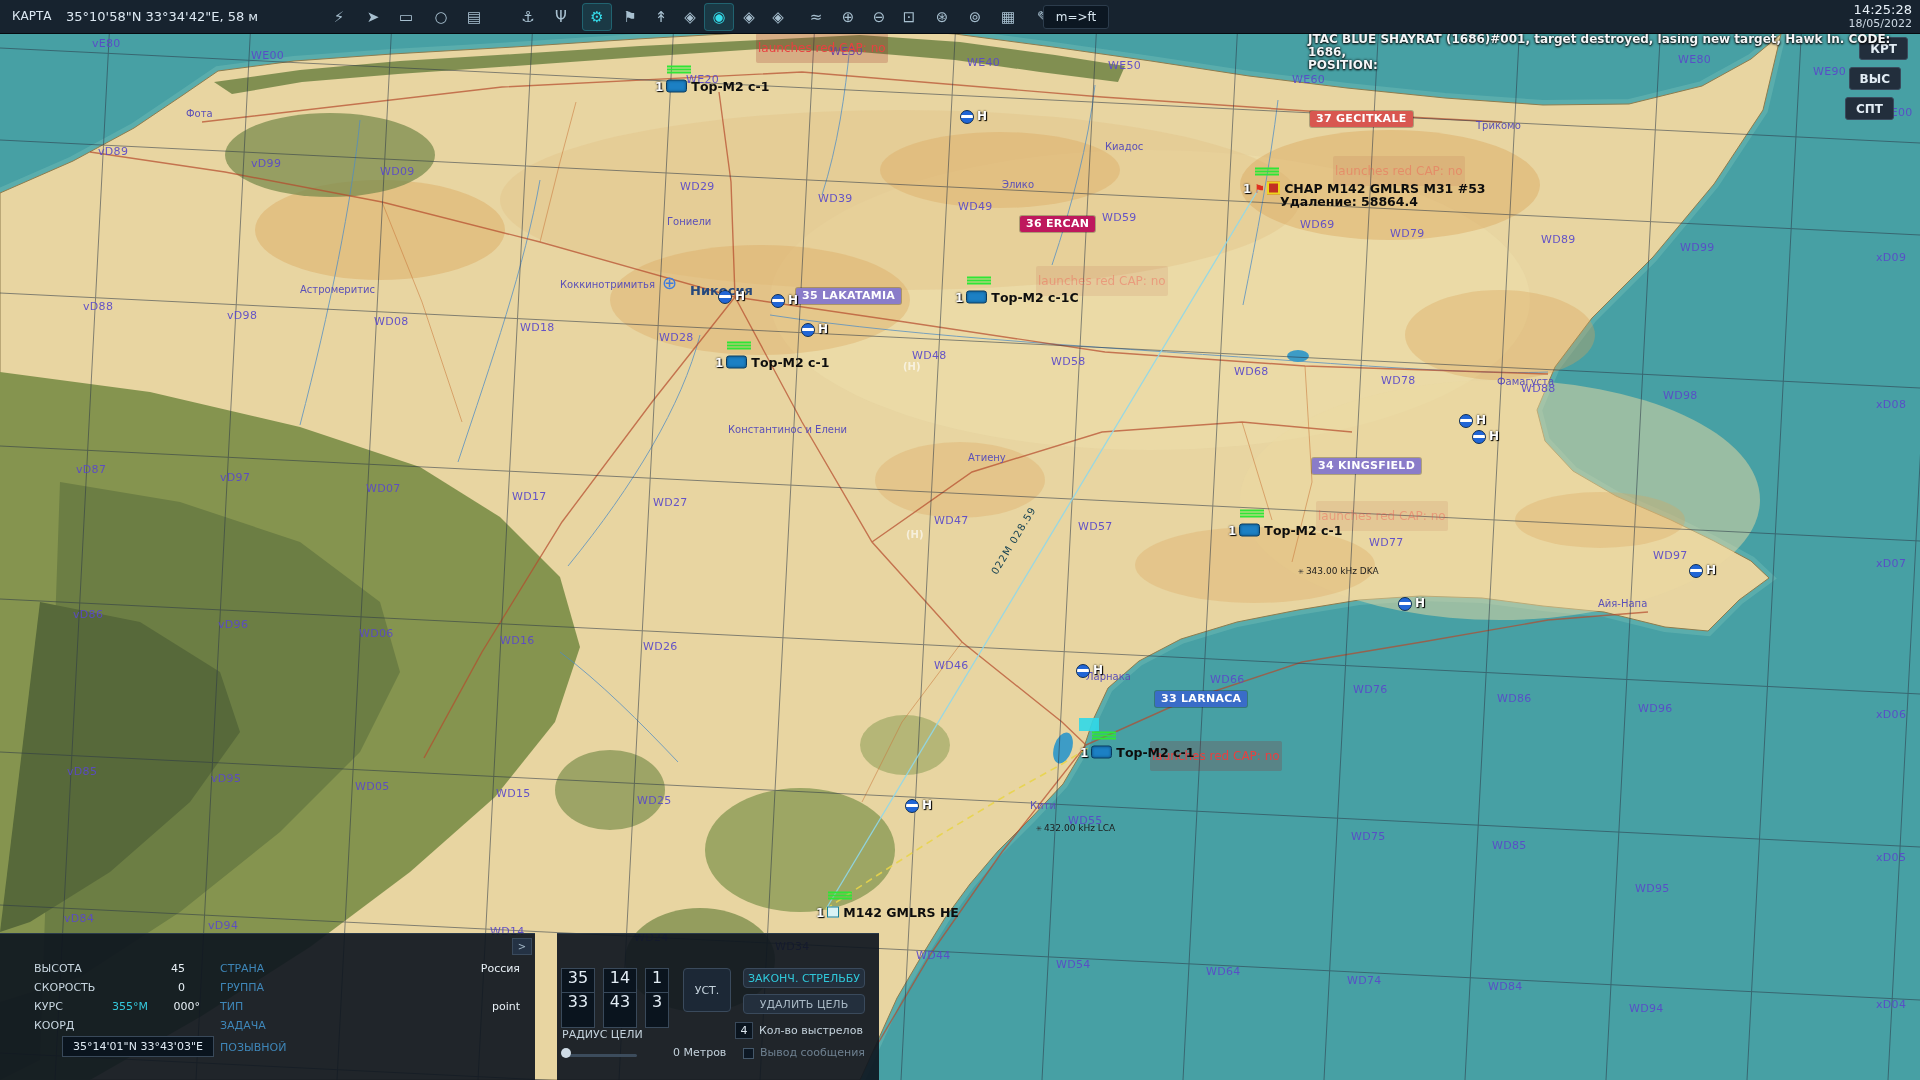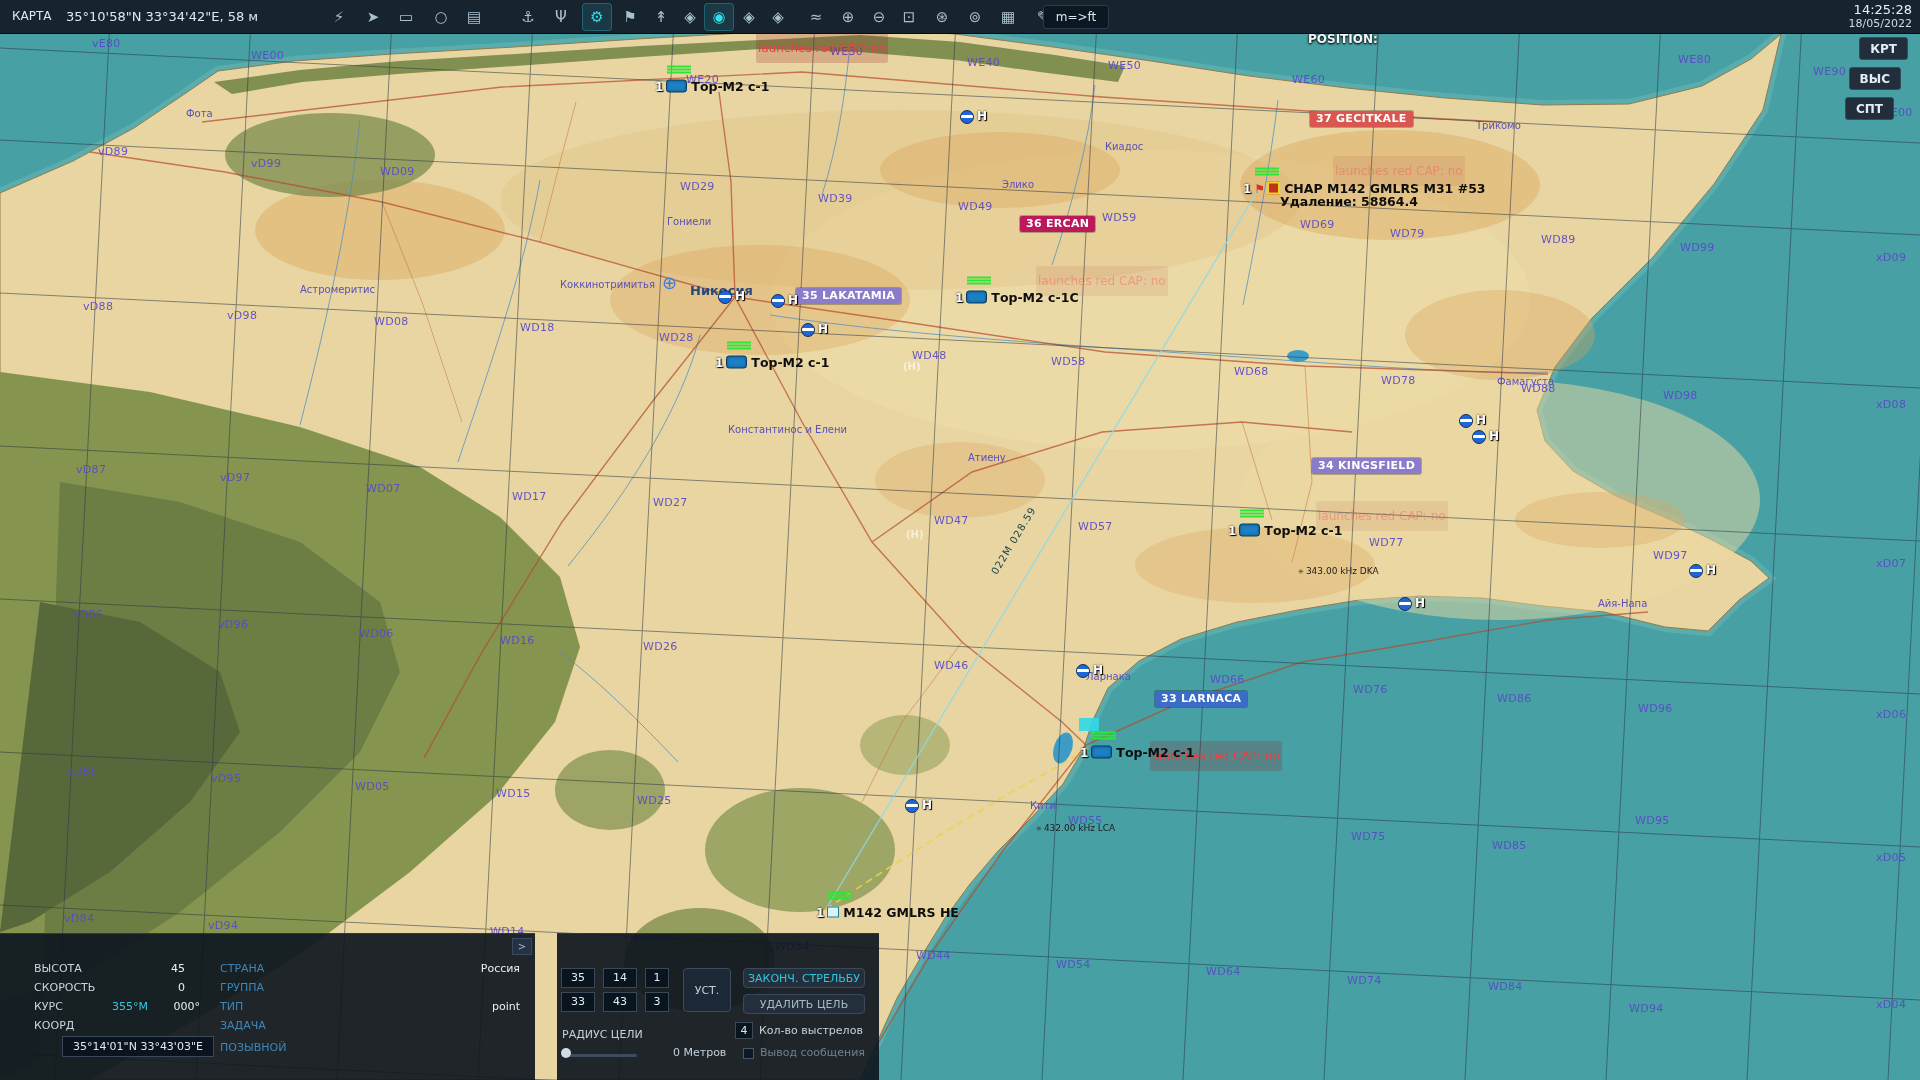--- a/index.html
+++ b/index.html
@@ -62,21 +62,21 @@
   #info-panel span{position:absolute}
   .ipl{font-size:11px;color:#c8d6e0}
   .ipt{font-size:11px;color:#3e86b8}
   .ipv{font-size:11px;color:#e8f0f6;text-align:right}
   .teal{color:#35c8dc}
   #coord-box{position:absolute;left:62px;top:102px;width:152px;height:21px;border:1px solid #39495a;background:#0a141e;color:#dfe9f2;font-size:11px;text-align:center;line-height:19px}
   #expand-btn{position:absolute;left:512px;top:4px;width:20px;height:17px;background:#243244;color:#9fb4c4;border:1px solid #3a4a5c;font-size:10px;line-height:14px;font-family:inherit}
 
   
   #fire-panel{position:absolute;left:557px;top:933px;width:322px;height:147px;background:rgba(14,22,32,.92);border-top:1px solid #2a3a4a;z-index:10}
-  .coord-box{position:absolute;height:20px;background:#0a141e;border:1px solid #39495a;color:#e2ecf4;font-size:11px;text-align:center;line-height:18px}
+  .coord-box{position:absolute;height:36px;background:#0a141e;border:1px solid #39495a;color:#e2ecf4;font-size:16px;text-align:center;line-height:18px}
   .fbtn{position:absolute;background:#232f3d;border:1px solid #3a4a5c;font-size:11px;font-family:inherit;border-radius:4px}
   #set-btn{left:126px;top:34px;width:48px;height:44px;color:#c4d2dc;background:#1c2836}
   #finish-btn{left:186px;top:34px;width:122px;height:20px;color:#2fc8da}
   #delete-btn{left:186px;top:60px;width:122px;height:20px;color:#a8b8c4}
   #radius-label{position:absolute;left:5px;top:94px;font-size:11px;color:#c4d2dc}
   #slider-track{position:absolute;left:8px;top:120px;width:72px;height:3px;background:#3c4c5c;border-radius:2px}
   #slider-handle{position:absolute;left:4px;top:114px;width:10px;height:10px;border-radius:50%;background:#cfdce6}
   #radius-value{position:absolute;left:116px;top:112px;font-size:11px;color:#c4d2dc}
   #shots-box{position:absolute;left:178px;top:88px;width:18px;height:17px;border:1px solid #39495a;background:#0a141e;color:#dce6ee;font-size:11px;text-align:center;line-height:15px}
   #shots-label{position:absolute;left:202px;top:90px;font-size:11px;color:#c4d2dc}
@@ -243,21 +243,21 @@
       <div class="grid-label" style="left: 1638px; top: 702px;">WD96</div>
       <div class="grid-label" style="left: 1876px; top: 708px;">xD06</div>
       <div class="grid-label" style="left: 67px; top: 765px;">vD85</div>
       <div class="grid-label" style="left: 211px; top: 772px;">vD95</div>
       <div class="grid-label" style="left: 355px; top: 780px;">WD05</div>
       <div class="grid-label" style="left: 496px; top: 787px;">WD15</div>
       <div class="grid-label" style="left: 637px; top: 794px;">WD25</div>
       <div class="grid-label" style="left: 1068px; top: 814px;">WD55</div>
       <div class="grid-label" style="left: 1351px; top: 830px;">WD75</div>
       <div class="grid-label" style="left: 1492px; top: 839px;">WD85</div>
-      <div class="grid-label" style="left: 1635px; top: 814px;">WD95</div>
+      <div class="grid-label" style="left: 1635px; top: 882px;">WD95</div>
       <div class="grid-label" style="left: 1876px; top: 851px;">xD05</div>
       <div class="grid-label" style="left: 64px; top: 912px;">vD84</div>
       <div class="grid-label" style="left: 208px; top: 919px;">vD94</div>
       <div class="grid-label" style="left: 490px; top: 925px;">WD14</div>
       <div class="grid-label" style="left: 634px; top: 931px;">WD24</div>
       <div class="grid-label" style="left: 775px; top: 940px;">WD34</div>
       <div class="grid-label" style="left: 916px; top: 949px;">WD44</div>
       <div class="grid-label" style="left: 1056px; top: 958px;">WD54</div>
       <div class="grid-label" style="left: 1206px; top: 965px;">WD64</div>
       <div class="grid-label" style="left: 1347px; top: 974px;">WD74</div>
@@ -442,20 +442,21 @@
     </div>
   </div>
 
   <div id="view-buttons">
       <button class="vbtn" style="right: 12px; top: 37px;">КРТ</button>
       <button class="vbtn" style="right: 19px; top: 67px;">ВЫС</button>
       <button class="vbtn" style="right: 26px; top: 97px;">СПТ</button>
     </div>
 
   <div id="jtac">
+    <div>JTAC BLUE SHAYRAT (1686)#001, target destroyed, lasing new target, Hawk In. CODE: 1686,</div>
     <div>POSITION:</div>
   </div>
 
   <div id="info-panel">
     <button id="expand-btn">&gt;</button>
     <span class="ipl" style="left:34px;top:28px">ВЫСОТА</span>
     <span class="ipv" style="left:120px;top:28px;width:65px">45</span>
     <span class="ipl" style="left:34px;top:47px">СКОРОСТЬ</span>
     <span class="ipv" style="left:120px;top:47px;width:65px">0</span>
     <span class="ipl" style="left:34px;top:66px">КУРС</span>

